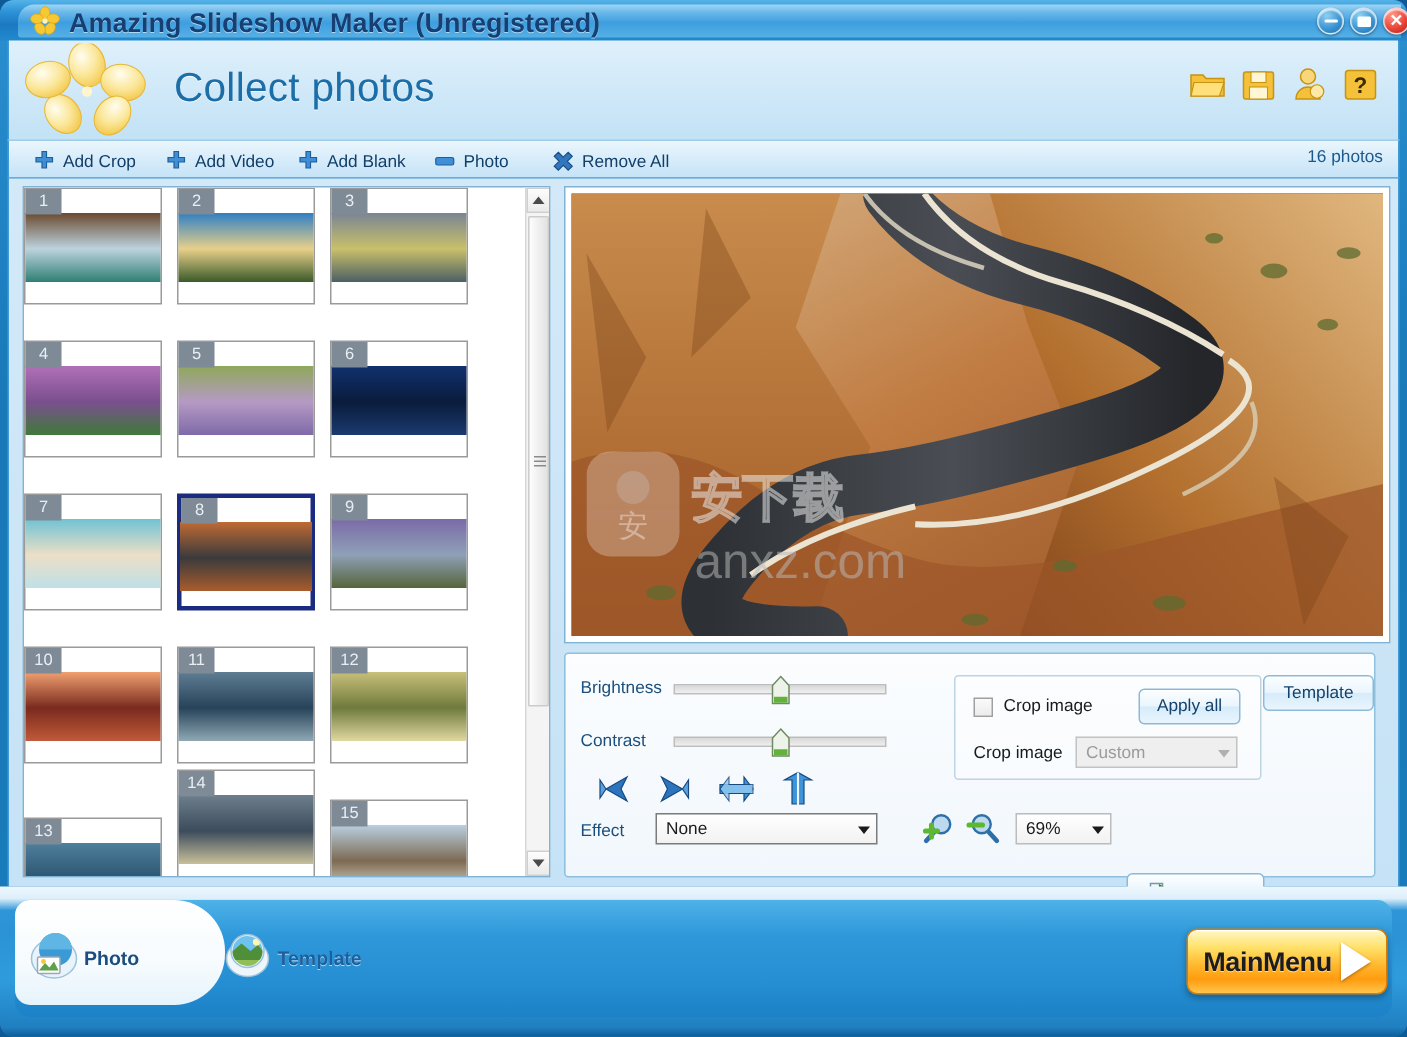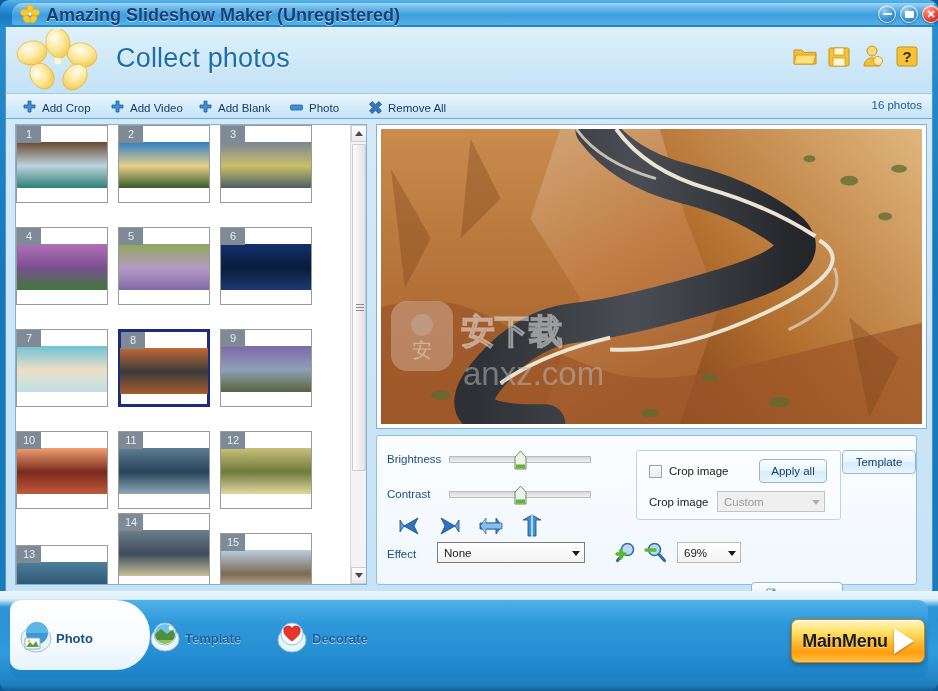--- a/index.html
+++ b/index.html
@@ -682,30 +682,20 @@
           <rect x="9" y="7" width="22" height="11" fill="#6dc2ee"></rect>
           <rect x="9" y="18" width="22" height="10" fill="#8fbf55"></rect>
           <path d="M9 18l7-6 6 5 5-4 4 5v5H9z" fill="#4f8f3a"></path>
           <circle cx="26" cy="11" r="2.4" fill="#fff6b0"></circle>
         </g>
       </svg>
     </span>
     <span class="navlabel">Template</span>
   </div>
 
-  <div class="navtab" style="left:272px;">
-    <span class="navicon">
-      <svg viewBox="0 0 40 40" width="40" height="40">
-        <ellipse cx="20" cy="23" rx="14" ry="12" fill="#eaf4fb" stroke="#9dc2da"></ellipse>
-        <circle cx="20" cy="17" r="11" fill="#f4fafd" stroke="#9dc2da"></circle>
-        <path d="M20 24c-6-4.6-8-7.2-8-10a4 4 0 0 1 8-1.6A4 4 0 0 1 28 14c0 2.8-2 5.4-8 10z" fill="#e8352c" stroke="#b71c16" stroke-width=".8"></path>
-      </svg>
-    </span>
-    <span class="navlabel">Decorate</span>
-  </div>
 
 
   <div id="mainmenu-btn">
     <span id="mainmenu-label">MainMenu</span>
     <span id="mainmenu-arrow"></span>
   </div>
 
 </div>
 
 </body></html>

